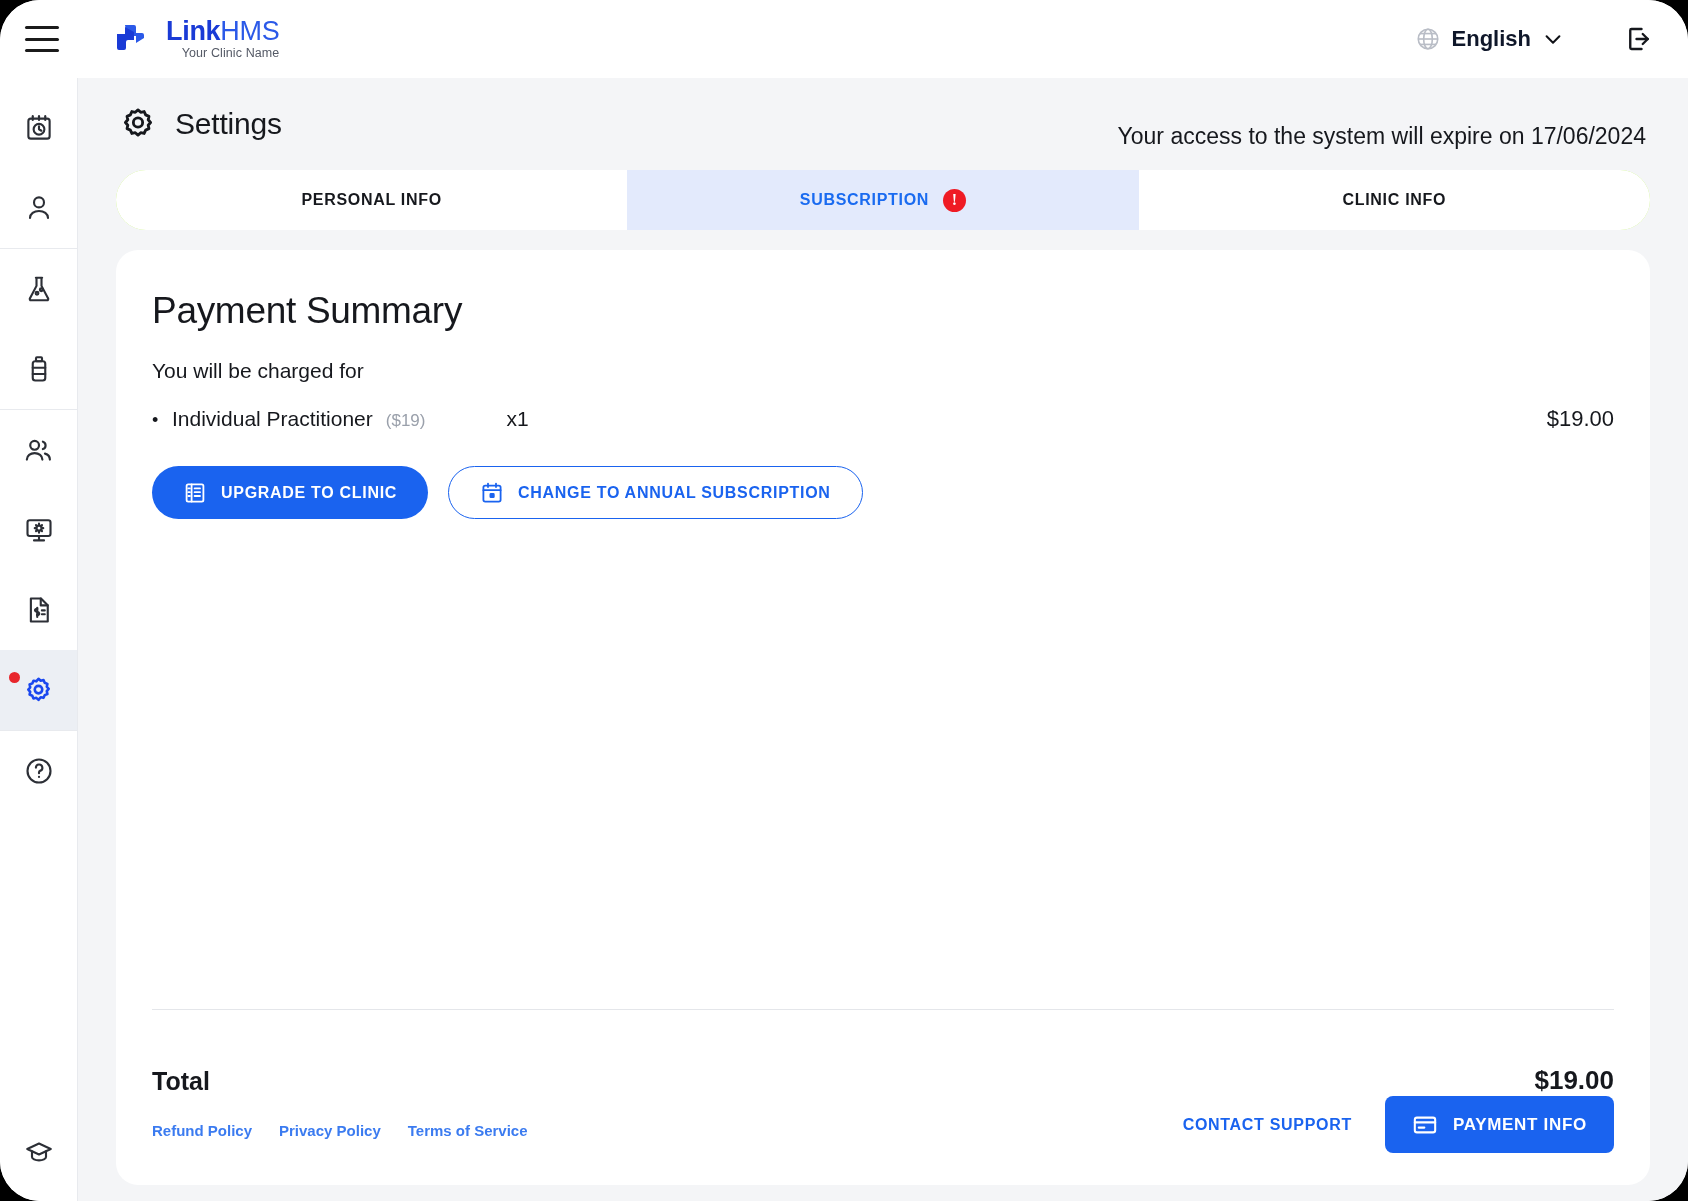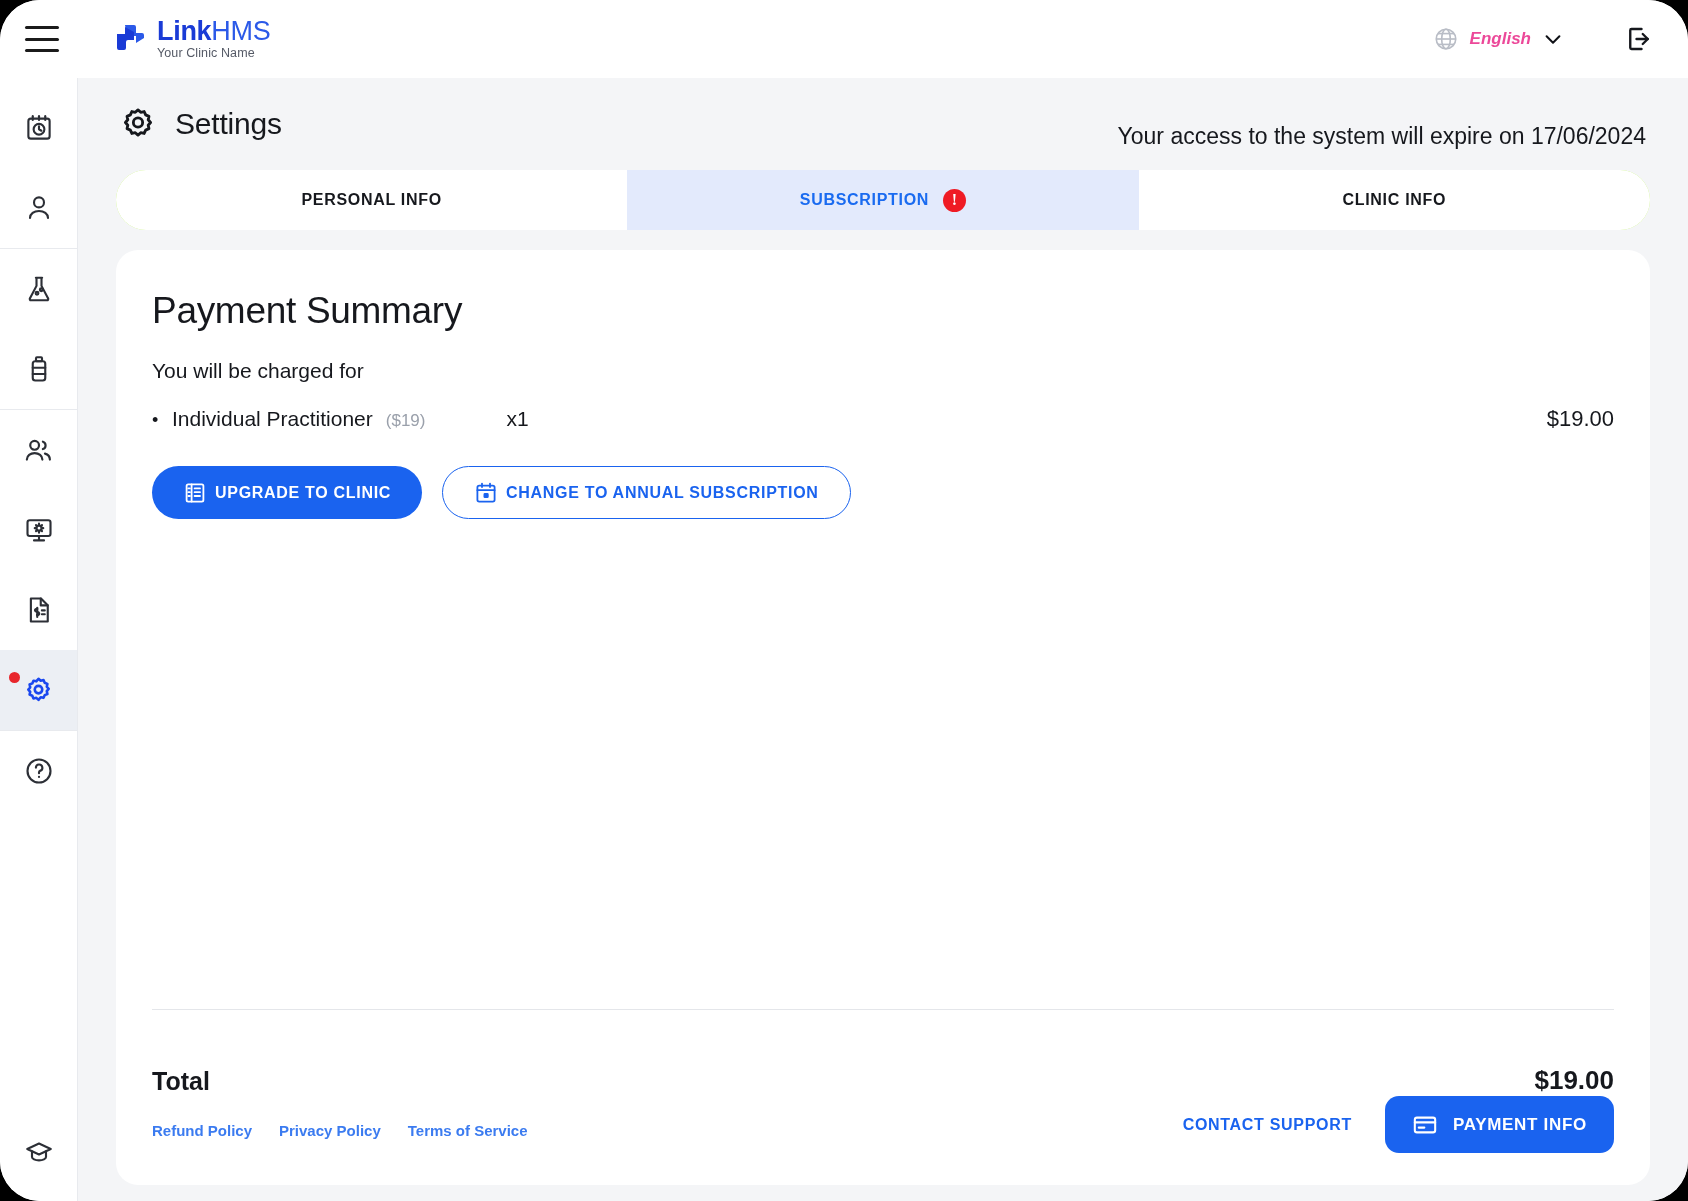--- a/index.html
+++ b/index.html
@@ -41,21 +41,22 @@
   }
   .hamburger span {
     display: block; height: 3px; width: 100%;
     background: #1b1b1b; border-radius: 2px;
   }
 
   .brand {
     margin-left: 55px;
     display: flex;
     align-items: center;
-    gap: 9px;
+    gap: 18px;
+    text-align: right;
   }
   .brand-mark { width: 34px; height: 34px; flex: none; }
   .brand-text { line-height: 1; }
   .brand-title {
     font-size: 27px;
     font-weight: 700;
     letter-spacing: -0.3px;
     color: #1a3bd6;
     white-space: nowrap;
   }
@@ -73,21 +74,21 @@
     align-items: center;
     gap: 0;
     padding-right: 34px;
   }
   .lang-select {
     display: flex; align-items: center; gap: 11px;
     cursor: pointer;
     padding: 6px 8px;
   }
   .lang-label {
-    font-size: 17px; font-weight: 700; color: #ec4899; font-style: italic;
+    font-size: 22px; font-weight: 700; color: #0f172a;
   }
   .logout-btn {
     margin-left: 52px;
     cursor: pointer;
     display: flex; align-items: center;
   }
 
   
   .sidebar {
     position: absolute;
@@ -227,21 +228,21 @@
     font-size: 17px;
     margin-left: 13px;
   }
   .li-qty { margin-left: 81px; font-size: 21px; }
   .li-total { margin-left: auto; font-size: 22px; }
 
   .btn-row { display: flex; gap: 20px; }
   .btn {
     display: inline-flex;
     align-items: center;
-    gap: 8px;
+    gap: 14px;
     height: 53px;
     padding: 0 31px;
     border-radius: 27px;
     font-size: 16px;
     font-weight: 700;
     letter-spacing: 0.7px;
     cursor: pointer;
     border: none;
     font-family: "Liberation Sans", sans-serif;
     white-space: nowrap;
@@ -290,21 +291,21 @@
     letter-spacing: 0.7px;
     color: #1a63ef;
     cursor: pointer;
   }
   .btn-square {
     display: inline-flex;
     align-items: center;
     gap: 15px;
     height: 57px;
     padding: 0 27px;
-    border-radius: 14px;
+    border-radius: 8px;
     background: #1a63ef;
     color: #ffffff;
     font-size: 17px;
     font-weight: 700;
     letter-spacing: 0.7px;
     cursor: pointer;
     border: none;
     font-family: "Liberation Sans", sans-serif;
   }
 </style>

